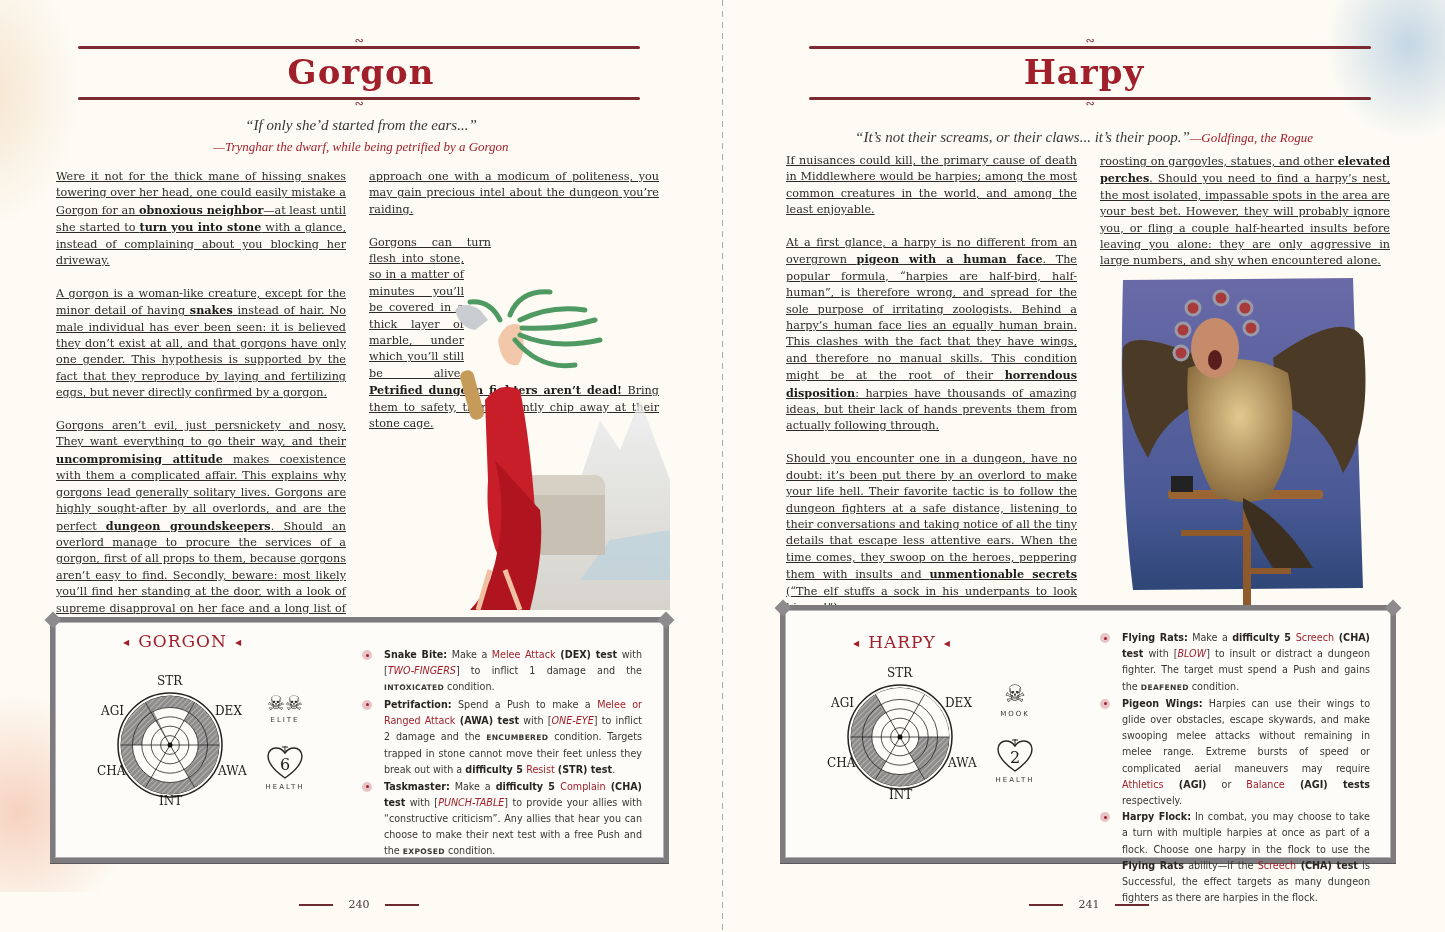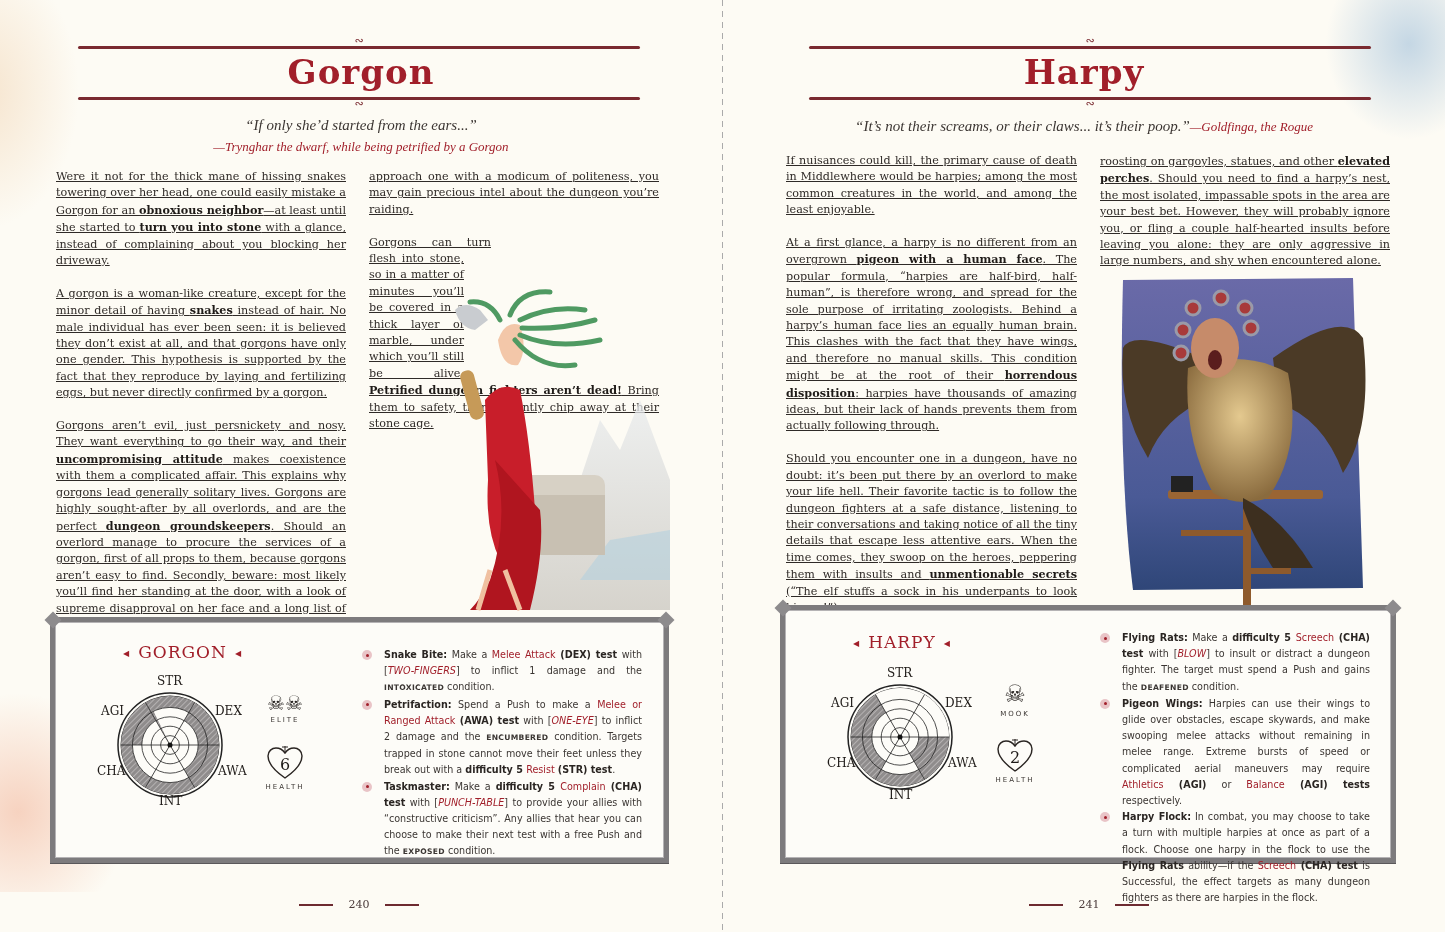--- a/index.html
+++ b/index.html
@@ -123,21 +123,21 @@
     <path d="M115 120 Q130 100 150 110 Q160 160 165 230 Q150 270 130 280 Q115 250 118 200 Z" fill="#c81e2a"></path>
     <path d="M125 180 Q140 240 120 300 Q110 320 100 330 L160 330 Q175 270 170 230 Z" fill="#b0151f"></path>
     <path d="M128 60 Q135 40 150 45 Q158 70 148 85 Q132 88 128 60 Z" fill="#f3c7a9"></path>
     <path d="M130 40 Q120 20 100 22 M140 35 Q150 10 180 12 M150 40 Q180 25 215 30 M152 48 Q190 50 225 40 M150 55 Q185 70 230 60 M145 60 Q170 90 205 85" stroke="#4f9a62" stroke-width="5" fill="none" stroke-linecap="round"></path>
     <rect x="95" y="90" width="14" height="50" rx="6" fill="#c69a58" transform="rotate(-15 102 115)"></rect>
     <path d="M85 30 Q95 20 110 30 L118 40 L105 50 Q90 48 85 30 Z" fill="#c9ccd0"></path>
     <path d="M120 290 L108 330 M135 290 L150 330" stroke="#f0c0a0" stroke-width="5"></path>
   </svg>
 
   <div class="statblock" style="left:50px; top:617px; width:619px; height:246px;">
-    <div class="sb-name" style="left:60px; top:20px; width:180px;">
+    <div class="sb-name" style="left:60px; top:9px; width:180px;">
       <span class="tri">◀</span><span>GORGON</span><span class="tri">◀</span>
     </div>
 
     <svg class="wheel" style="left:60px; top:68px;" width="110" height="110" viewBox="-55 -55 110 110">
       <defs>
         <pattern id="hatch1" patternUnits="userSpaceOnUse" width="4" height="4" patternTransform="rotate(45)">
             <rect width="4" height="4" fill="#8f8c8c"></rect>
             <line x1="0" y1="0" x2="0" y2="4" stroke="#cfcccc" stroke-width="1.2"></line>
           </pattern>
       </defs>
@@ -219,21 +219,21 @@
   <div class="splash-tr"></div>
 
   <div class="rule top" style="left:86px; top:46px; width:562px;">
       <span class="curl">∾</span>
     </div>
   <div class="title">Harpy</div>
   <div class="rule bottom" style="left:86px; top:97px; width:562px;">
       <span class="curl">∾</span>
     </div>
 
-  <div class="quote" style="top:118px; left:0;"><span>“It’s not their screams, or their claws... it’s their poop.”</span><span class="attrib">—Goldfinga, the Rogue</span></div>
+  <div class="quote" style="top:129px; left:0;"><span>“It’s not their screams, or their claws... it’s their poop.”</span><span class="attrib">—Goldfinga, the Rogue</span></div>
 
   <div class="col" style="left:63px; top:153px; width:291px;">
     <p>If nuisances could kill, the primary cause of death in Middlewhere would be harpies; among the most common creatures in the world, and among the least enjoyable.</p>
     <p><span>At a first glance, a harpy is no different from an overgrown </span><b>pigeon with a human face</b><span>. The popular formula, “harpies are half-bird, half-human”, is therefore wrong, and spread for the sole purpose of irritating zoologists. Behind a harpy’s human face lies an equally human brain. This clashes with the fact that they have wings, and therefore no manual skills. This condition might be at the root of their </span><b>horrendous disposition</b><span>: harpies have thousands of amazing ideas, but their lack of hands prevents them from actually following through.</span></p>
     <p><span>Should you encounter one in a dungeon, have no doubt: it’s been put there by an overlord to make your life hell. Their favorite tactic is to follow the dungeon fighters at a safe distance, listening to their conversations and taking notice of all the tiny details that escape less attentive ears. When the time comes, they swoop on the heroes, peppering them with insults and </span><b>unmentionable secrets</b><span> (“The elf stuffs a sock in his underpants to look bigger!”).</span></p>
     <p>Outside dungeons, harpies are adaptable, and it’s possible to encounter them anywhere in Middlewhere. They love</p>
   </div>
 
   <div class="col" style="left:377px; top:153px; width:290px;">
     <p><span>roosting on gargoyles, statues, and other </span><b>elevated perches</b><span>. Should you need to find a harpy’s nest, the most isolated, impassable spots in the area are your best bet. However, they will probably ignore you, or fling a couple half-hearted insults before leaving you alone: they are only aggressive in large numbers, and shy when encountered alone.</span></p>

